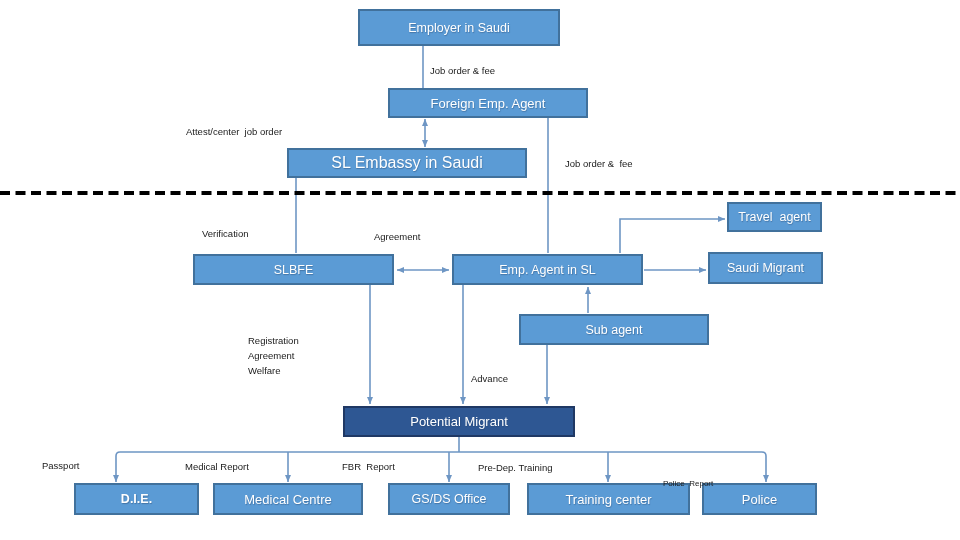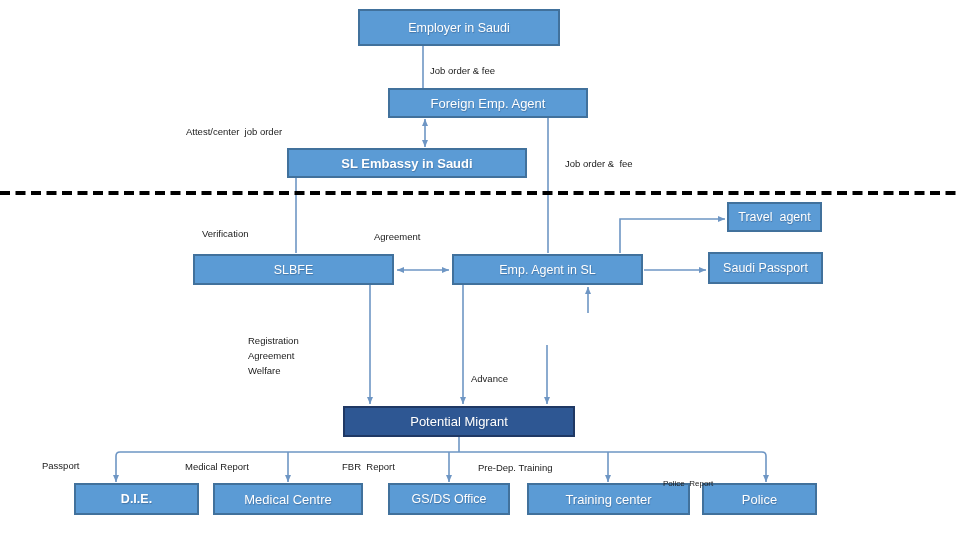--- a/index.html
+++ b/index.html
@@ -10,21 +10,21 @@
   .wires { position:absolute; left:0; top:0; width:960px; height:540px; }
   .node {
     position:absolute; box-sizing:border-box;
     background:#5B9BD5; border:2px solid #41719C; color:#ffffff;
     display:flex; align-items:center; justify-content:center;
     font-size:12.5px; white-space:pre; 
     text-shadow:0.6px 0.9px 1px rgba(35,60,95,.4);
   }
   .node--dark { background:#2E5793; border-color:#1F3864; }
   .fs13 { font-size:13px; }
-  .fs14 { font-size:13px; font-weight:700; }
+  .fs14 { font-size:16px; font-weight:400; }
   .bold { font-weight:700; }
   .lbl {
     position:absolute; font-size:9.5px; font-weight:400; color:#1a1a1a;
     white-space:pre; line-height:15px;
   }
   .lbl--sm { font-size:8px;margin-top:14px; }
 </style>
 </head>
 <body>
 
@@ -75,22 +75,23 @@
   <div class="node fs13" style="left:388px;top:88px;width:200px;height:30px">Foreign Emp. Agent</div>
 
   <div class="node fs14" style="left:287px;top:148px;width:240px;height:30px">SL Embassy in Saudi</div>
 
   <div class="node" style="left:727px;top:202px;width:95px;height:30px">Travel  agent</div>
 
   <div class="node" style="left:193px;top:254px;width:201px;height:31px">SLBFE</div>
 
   <div class="node" style="left:452px;top:254px;width:191px;height:31px">Emp. Agent in SL</div>
 
-  <div class="node" style="left:708px;top:252px;width:115px;height:32px">Saudi Passport</div>
+  <div class="node" style="left:708px;top:252px;width:115px;height:32px">Saudi Migrant</div>
 
+  <div class="node" style="left:519px;top:314px;width:190px;height:31px">Sub agent</div>
 
   <div class="node node--dark fs13" style="left:343px;top:406px;width:232px;height:31px">Potential Migrant</div>
 
   <div class="node bold" style="left:74px;top:483px;width:125px;height:32px">D.I.E.</div>
 
   <div class="node fs13" style="left:213px;top:483px;width:150px;height:32px">Medical Centre</div>
 
   <div class="node" style="left:388px;top:483px;width:122px;height:32px">GS/DS Office</div>
 
   <div class="node fs13" style="left:527px;top:483px;width:163px;height:32px">Training center</div>

